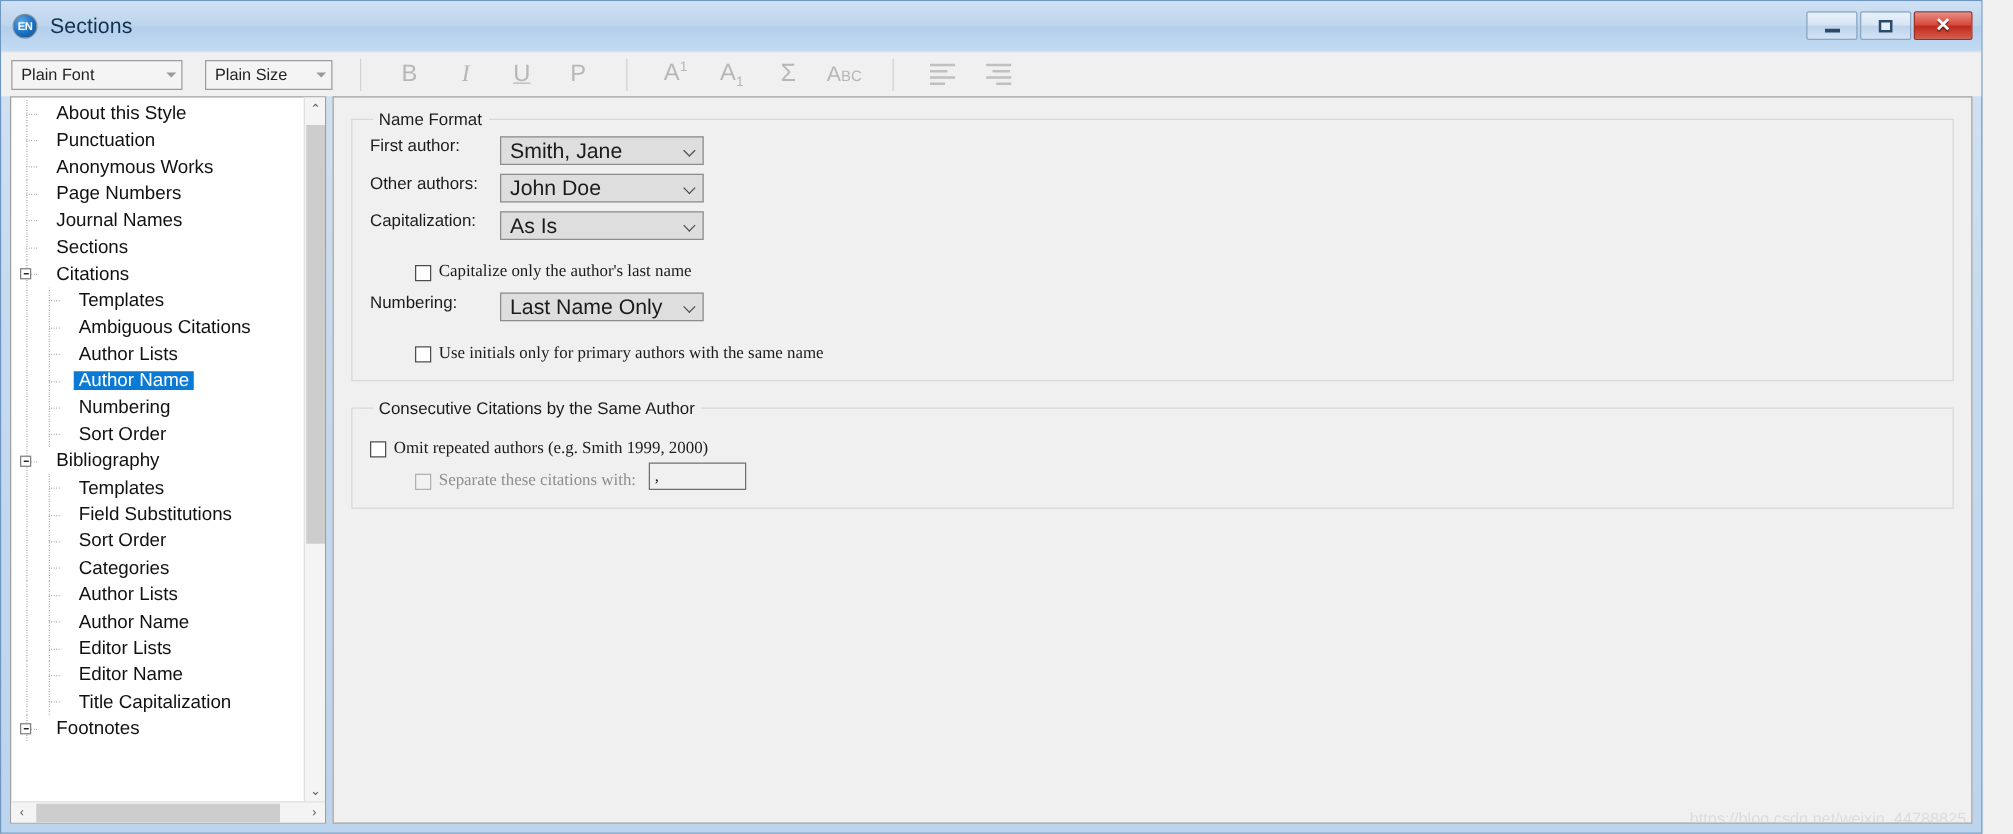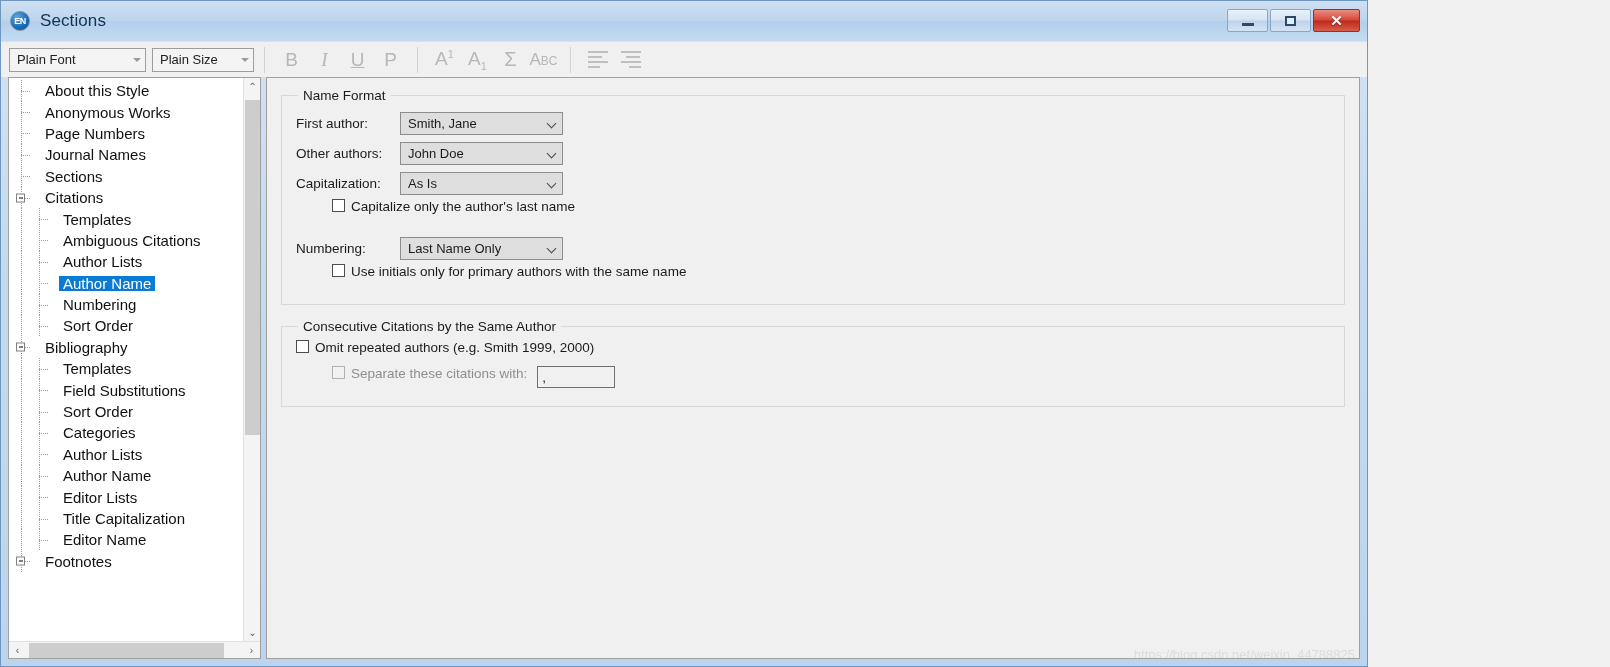--- a/index.html
+++ b/index.html
@@ -8,21 +8,21 @@
     width: 1610px; height: 667px;
     overflow: hidden;
     font-family: "Liberation Sans", sans-serif;
     background: #f0f0f0;
   }
 
   
   .window {
     position: absolute;
     left: 0; top: 0;
-    width: 1368px; height: 667px;
+    width: 1586px; height: 667px;
     background: linear-gradient(to bottom, #d3e3f3 0%, #c5daf0 40%, #bcd4ee 100%);
     border: 1px solid #6f96bf;
     display: flex;
     flex-direction: column;
   }
 
   
   .titlebar {
     height: 40px;
     position: relative;
@@ -85,21 +85,21 @@
   }
 
   
   .toolbar {
     height: 36px;
     background: #f0f0f0;
     border-top: 1px solid #dfdfdf;
     display: flex;
     align-items: center;
     padding: 0 8px;
-    gap: 0;
+    gap: 12px;
     flex: 0 0 auto;
   }
   .combo-tb {
     height: 24px;
     border: 1px solid #9d9d9d;
     background: #f4f4f4;
     display: flex;
     align-items: center;
     padding: 0 4px 0 7px;
     font-size: 13px;
@@ -260,62 +260,63 @@
     background: transparent;
   }
   fieldset.grp legend {
     font-size: 13.5px;
     color: #1b1b1b;
     padding: 0 5px;
     margin-left: 2px;
   }
   .frow {
     display: flex;
-    align-items: center;
+    align-items: flex-start;
     height: 29px;
     margin-bottom: 1px;
   }
   .frow .flabel {
     width: 104px;
     font-size: 13.5px;
     color: #1b1b1b;
     flex: 0 0 auto;
   }
   .combo {
     width: 163px; height: 23px;
     border: 1px solid #8c8c8c;
     background: #dedede;
     display: flex;
     align-items: center;
     padding: 0 5px 0 7px;
-    font-size: 13px;
+    font-size: 17px;
     color: #1b1b1b;
     flex: 0 0 auto;
   }
   .combo .cv { flex: 1; white-space: nowrap; overflow: hidden; }
   .chev {
     width: 9px; height: 9px;
     position: relative;
     flex: 0 0 auto;
   }
   .chev:before {
     content: "";
     position: absolute;
     left: 0; top: 1px;
     width: 6px; height: 6px;
     border-right: 1.5px solid #4a4a4a;
     border-bottom: 1.5px solid #4a4a4a;
     transform: rotate(45deg);
   }
   .checkrow {
     display: flex;
-    align-items: flex-start;
+    align-items: flex-end;
     font-size: 13.5px;
     color: #1b1b1b;
     height: 26px;
+    font-family: Liberation Serif, serif;
   }
   .checkrow.indent1 { padding-left: 36px; }
   .checkrow.indent2 { padding-left: 36px; }
   .checkrow.disabled { color: #8e8e8e; }
   .cbox {
     width: 13px; height: 13px;
     border: 1px solid #4c4c4c;
     background: #fff;
     margin-right: 6px;
     flex: 0 0 auto;
@@ -433,20 +434,27 @@
               <span class="vdot" style="left: 12px;"></span>
               <span class="hdot" style="left: 12px; width: 10px;"></span>
             </span>
             <span class="label">About this Style</span>
           </div>
           <div class="tree-row">
             <span class="indent" style="width: 32px;">
               <span class="vdot" style="left: 12px;"></span>
               <span class="hdot" style="left: 12px; width: 10px;"></span>
             </span>
+            <span class="label">Punctuation</span>
+          </div>
+          <div class="tree-row">
+            <span class="indent" style="width: 32px;">
+              <span class="vdot" style="left: 12px;"></span>
+              <span class="hdot" style="left: 12px; width: 10px;"></span>
+            </span>
             <span class="label">Anonymous Works</span>
           </div>
           <div class="tree-row">
             <span class="indent" style="width: 32px;">
               <span class="vdot" style="left: 12px;"></span>
               <span class="hdot" style="left: 12px; width: 10px;"></span>
             </span>
             <span class="label">Page Numbers</span>
           </div>
           <div class="tree-row">
@@ -582,29 +590,29 @@
               <span class="hdot" style="left: 30px; width: 10px;"></span>
             </span>
             <span class="label">Editor Lists</span>
           </div>
           <div class="tree-row">
             <span class="indent" style="width: 50px;">
               <span class="vdot" style="left: 12px;"></span>
               <span class="vdot" style="left: 30px;"></span>
               <span class="hdot" style="left: 30px; width: 10px;"></span>
             </span>
+            <span class="label">Editor Name</span>
+          </div>
+          <div class="tree-row">
+            <span class="indent" style="width: 50px;">
+              <span class="vdot" style="left: 12px;"></span>
+              <span class="vdot" style="left: 30px;"></span>
+              <span class="hdot" style="left: 30px; width: 10px;"></span>
+            </span>
             <span class="label">Title Capitalization</span>
-          </div>
-          <div class="tree-row">
-            <span class="indent" style="width: 50px;">
-              <span class="vdot" style="left: 12px;"></span>
-              <span class="vdot" style="left: 30px;"></span>
-              <span class="hdot" style="left: 30px; width: 10px;"></span>
-            </span>
-            <span class="label">Editor Name</span>
           </div>
           <div class="tree-row">
             <span class="indent" style="width: 32px;">
               <span class="vdot" style="left: 12px;"></span>
               <span class="hdot" style="left: 12px; width: 10px;"></span>
               <span class="expander" style="left: 7px;"></span>
             </span>
             <span class="label">Footnotes</span>
           </div>
         </div>

